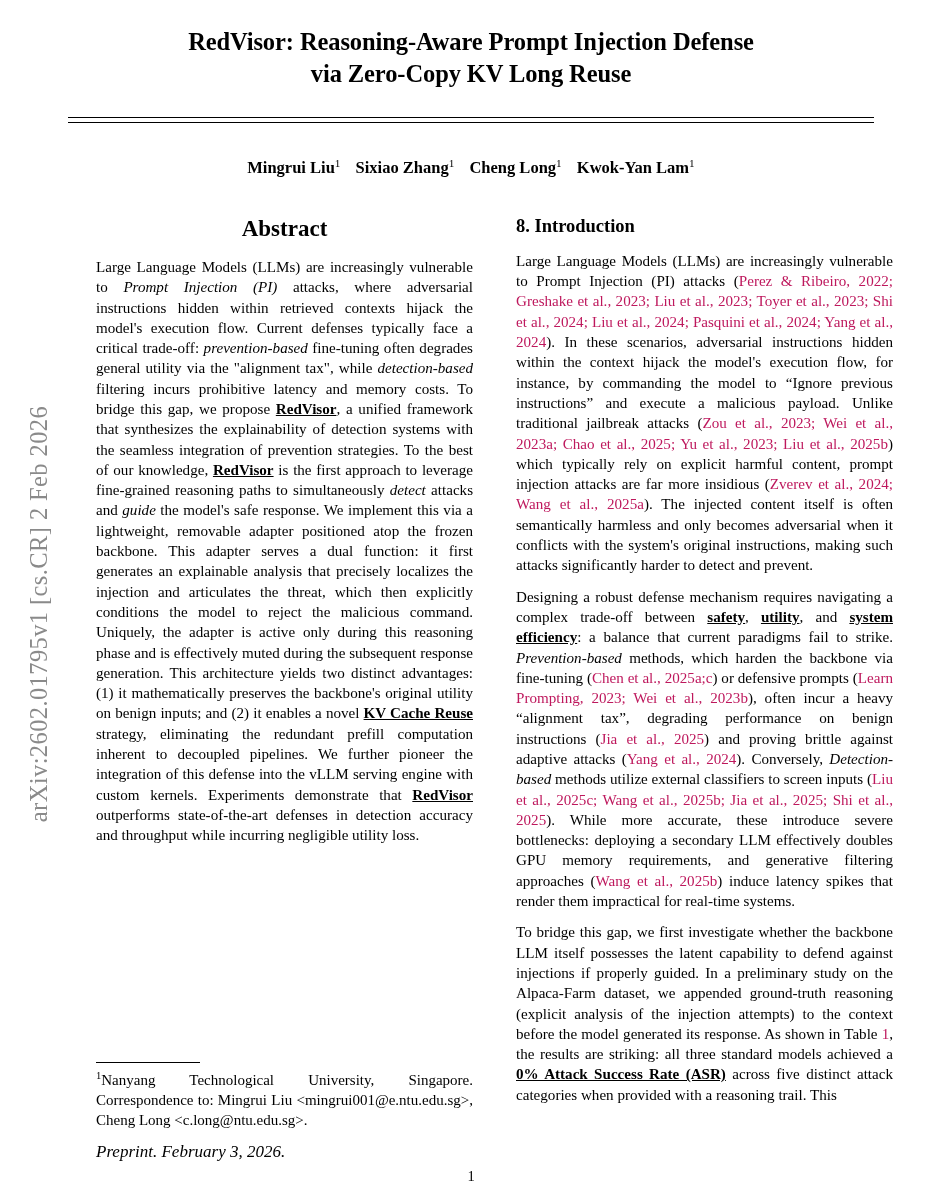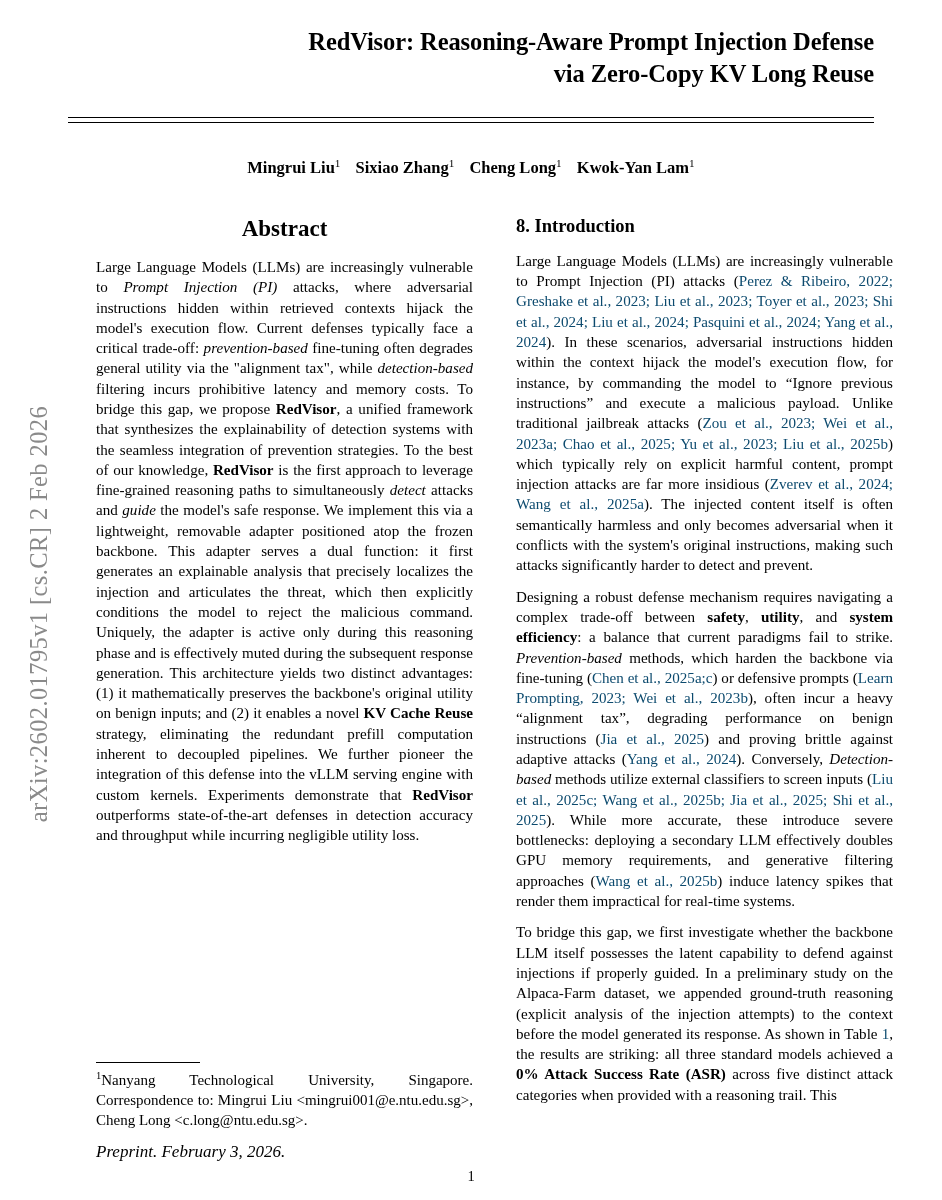--- a/index.html
+++ b/index.html
@@ -39,21 +39,20 @@
     left: 68px;
     top: 26px;
     width: 806px;
     text-align: center;
   }
   .paper-title {
     font-size: 24.5px;
     font-weight: bold;
     line-height: 1.30;
     letter-spacing: -0.1px;
-    text-align: right;
   }
   .rule {
     position: absolute;
     left: 68px;
     width: 806px;
     border-top: 1.6px solid #000;
   }
   .rule-top { top: 117px; }
   .rule-bot { top: 122px; }
 
@@ -91,23 +90,23 @@
   }
   .section-head {
     font-size: 18.5px;
     font-weight: bold;
     margin: 0 0 12px 0;
     text-align: left;
   }
   p.body { margin: 0 0 11px 0; }
   p.body:last-child { margin-bottom: 0; }
 
-  .cite { color: #0c4a6e; }
+  .cite { color: #be185d; }
   .ital { font-style: italic; }
-  .bold { font-weight: bold; }
+  .bold { font-weight: bold; text-decoration: underline; }
 
   
   .foot-rule {
     position: absolute;
     left: 96px;
     top: 1062px;
     width: 104px;
     border-top: 1.1px solid #000;
   }
   .footnote {

